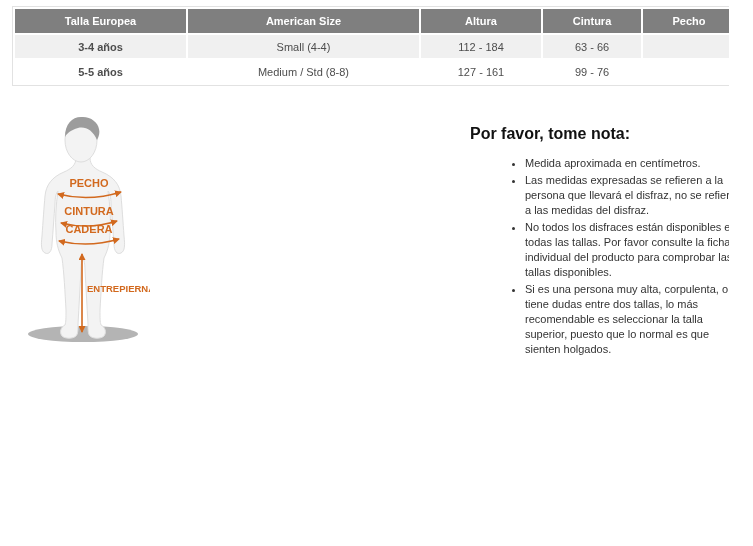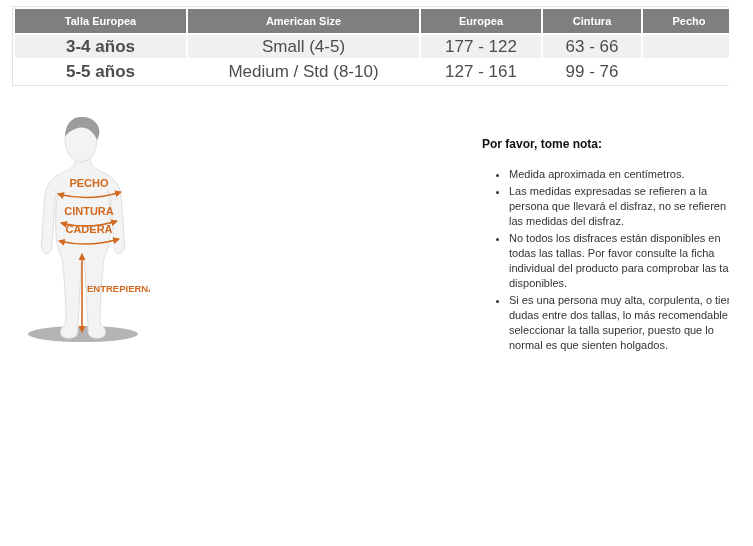--- a/index.html
+++ b/index.html
@@ -13,30 +13,30 @@
     position:absolute; left:12px; top:6px; width:724px;
     border-collapse:separate; border-spacing:2px; table-layout:fixed;
     border:1px solid var(--table-border,#e2e2e2); background:#fff;
   }
   table.size th {
     background:var(--header-bg,#7f7f7f); color:var(--header-text,#ffffff);
     font-size:11px; font-weight:bold; text-align:center; height:24px; padding:0;
   }
   table.size td {
     background:var(--row-bg,#ffffff); color:var(--cell-text,#4d4d4d);
-    font-size:17px; text-align:center; height:23px; padding:0;
+    font-size:11px; text-align:center; height:23px; padding:0;
   }
   table.size tr.alt td { background:var(--row-alt-bg,#f0f0f0); }
   table.size td.first { font-weight:bold; }
 
   
   .notes { position:absolute; left:466px; top:121px; width:280px; color:#333; }
-  .notes h3 { margin:16px; font-size:12px; font-weight:bold; color:#111; }
+  .notes h3 { margin:4px; font-size:16px; font-weight:bold; color:#111; }
   .notes ul { margin:13px 0 0 0; padding:0 0 0 43px; font-size:11px; line-height:15px; }
-  .notes li { margin:0 0 2px 0; }
+  .notes li { margin:0 0 2px 16px; }
 
   
   .fig { position:absolute; left:20px; top:112px; }
   .fig .shadow { fill:var(--shadow,#b4b4b4); }
   .fig .body  { fill:var(--body-fill,#f3f3f3); stroke:var(--body-stroke,#dedede); stroke-width:1; }
   .fig .hair  { fill:var(--hair,#9c9c9c); }
   .fig .anno-line { fill:none; stroke:var(--accent,#d2691e); stroke-width:1.6; }
   .fig .anno-fill { fill:var(--accent,#d2691e); }
   .fig text { fill:var(--accent,#d2691e); font-family:"Liberation Sans",sans-serif; font-weight:bold; }
   .fig text.big { font-size:11px; }
@@ -52,36 +52,36 @@
       <col style="width:171px">
         <col style="width:231px">
         <col style="width:120px">
       <col style="width:98px">
         <col style="width:92px">
     </colgroup>
     <thead>
       <tr>
         <th>Talla Europea</th>
         <th>American Size</th>
-        <th>Europea</th>
+        <th>Altura</th>
         <th>Cintura</th>
         <th>Pecho</th>
       </tr>
     </thead>
     <tbody>
       <tr class="alt">
         <td class="first">3-4 años</td>
-        <td>Small (4-5)</td>
-        <td>177 - 122</td>
+        <td>Small (4-4)</td>
+        <td>112 - 184</td>
         <td>63 - 66</td>
         <td></td>
       </tr>
       <tr>
         <td class="first">5-5 años</td>
-        <td>Medium / Std (8-10)</td>
+        <td>Medium / Std (8-8)</td>
         <td>127 - 161</td>
         <td>99 - 76</td>
         <td></td>
       </tr>
     </tbody>
   </table>
 
   <svg class="fig" viewBox="0 0 130 235" width="130" height="235">
     <defs>
       <marker id="arr" markerUnits="userSpaceOnUse" markerWidth="7" markerHeight="7" refX="6" refY="3.5" orient="auto-start-reverse">

